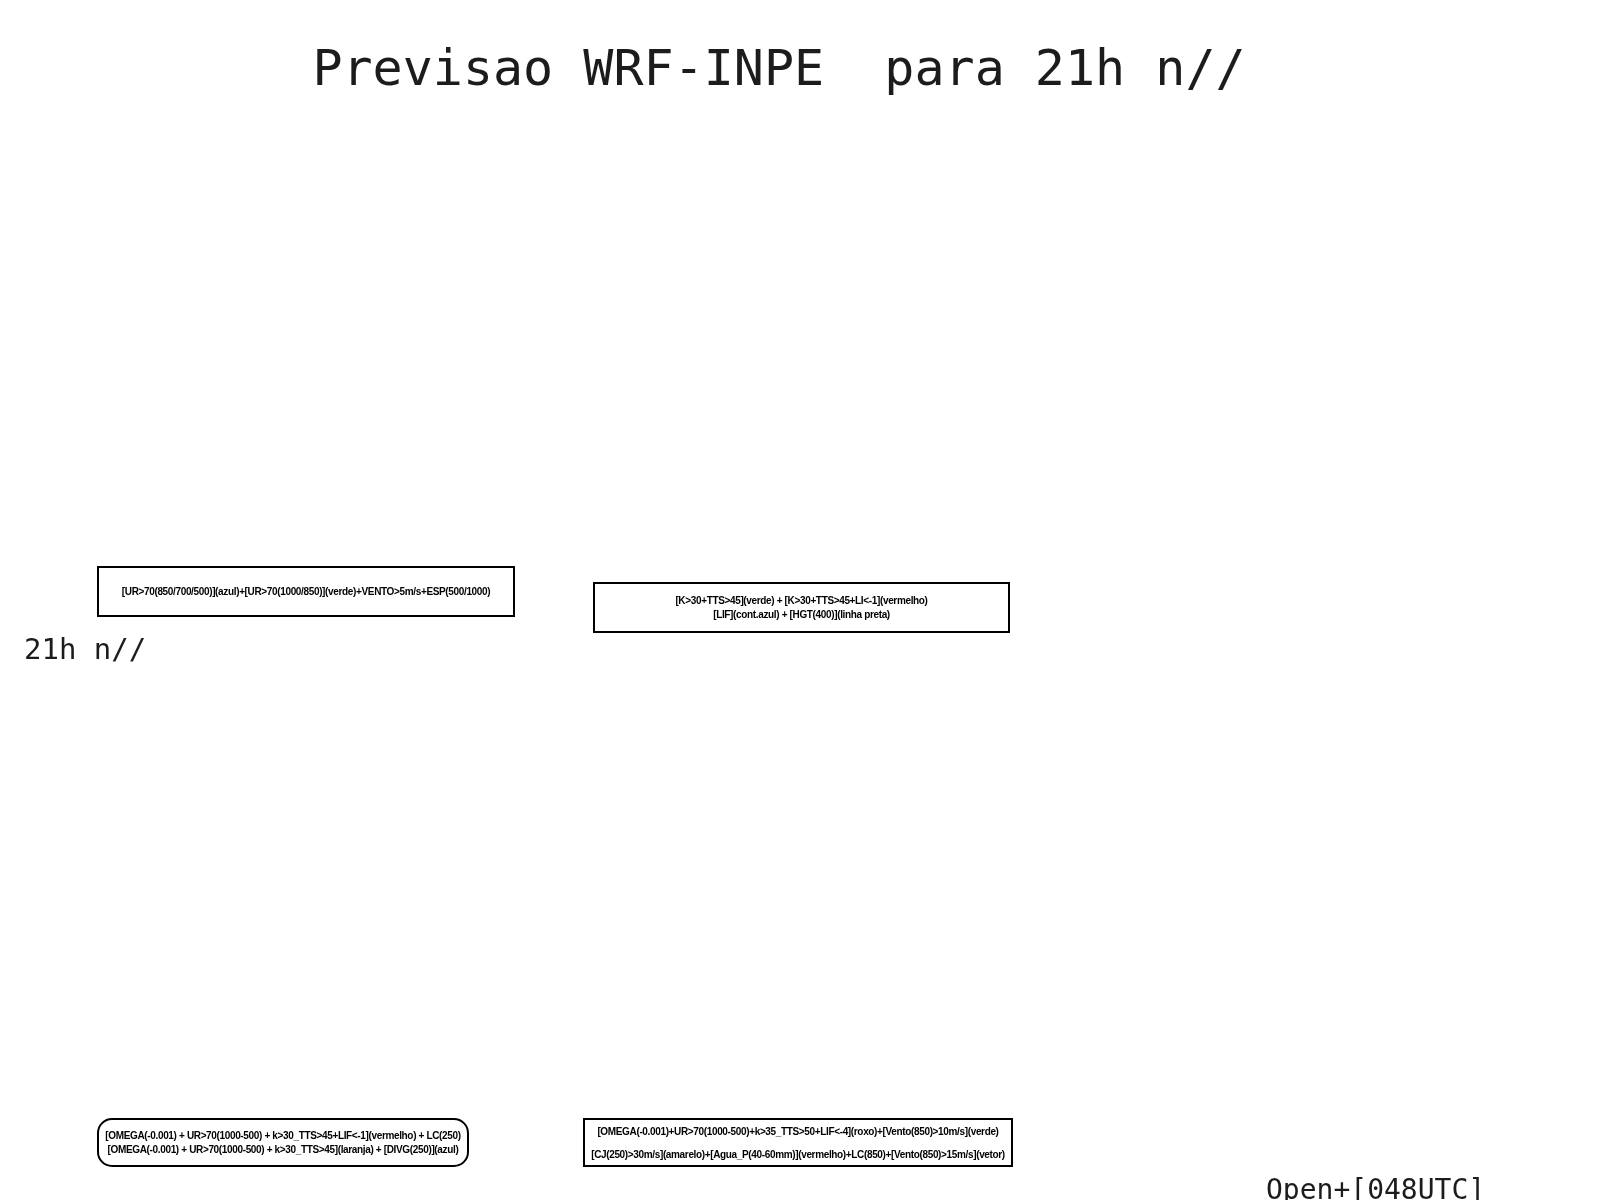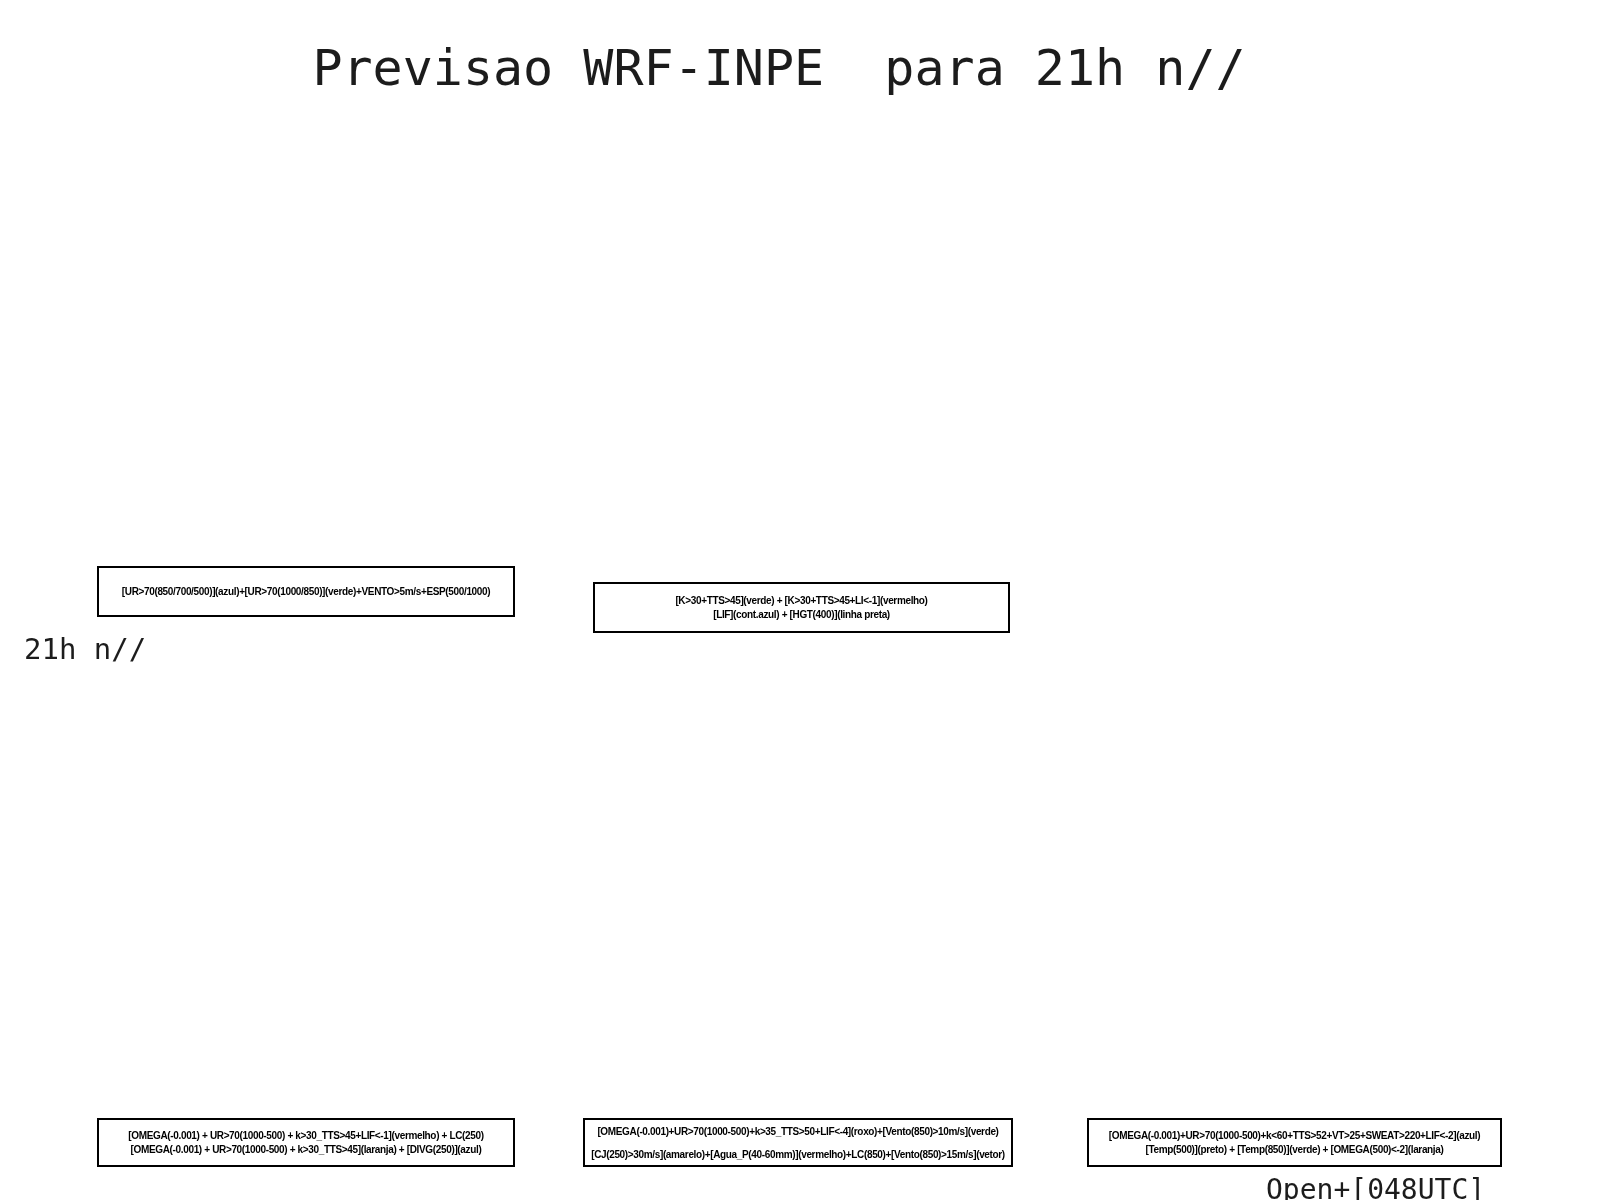--- a/index.html
+++ b/index.html
@@ -31,21 +31,21 @@
   }
   .panel .line {
     font-family:"Liberation Sans", sans-serif;
     font-size:10px; font-weight:700; letter-spacing:-0.35px;
     line-height:11px; white-space:nowrap; color:#000000;
   }
   .panel .line:empty { display:none; }
   .p-tl { left:97px;  top:566px;  width:418px; height:51px;text-align:right; }
   .p-tc { left:593px; top:582px;  width:417px; height:51px; }
   .p-tr { left:1085px;top:566px;  width:417px; height:51px; }
-  .p-bl { left:97px;  top:1118px; width:418px; height:49px; }
+  .p-bl { left:97px;  top:1118px; width:372px; height:49px;border-radius:15px; }
   .p-bc { left:583px; top:1118px; width:430px; height:49px;gap:12px; }
   .p-br { left:1087px;top:1118px; width:415px; height:49px; }
 </style>
 </head>
 <body>
 
 <div class="canvas">
 
   <div class="stroke-text title">Previsao WRF-INPE  para 21h n//</div>
 
@@ -65,20 +65,16 @@
   <div class="panel p-bl">
     <span class="line">[OMEGA(-0.001) + UR&gt;70(1000-500) + k&gt;30_TTS&gt;45+LIF&lt;-1](vermelho) + LC(250)</span>
     <span class="line">[OMEGA(-0.001) + UR&gt;70(1000-500) + k&gt;30_TTS&gt;45](laranja) + [DIVG(250)](azul)</span>
   </div>
 
   <div class="panel p-bc">
     <span class="line">[OMEGA(-0.001)+UR&gt;70(1000-500)+k&gt;35_TTS&gt;50+LIF&lt;-4](roxo)+[Vento(850)&gt;10m/s](verde)</span>
     <span class="line">[CJ(250)&gt;30m/s](amarelo)+[Agua_P(40-60mm)](vermelho)+LC(850)+[Vento(850)&gt;15m/s](vetor)</span>
   </div>
 
-  <div class="panel p-br">
-    <span class="line">[OMEGA(-0.001)+UR&gt;70(1000-500)+k&lt;60+TTS&gt;52+VT&gt;25+SWEAT&gt;220+LIF&lt;-2](azul)</span>
-    <span class="line">[Temp(500)](preto) + [Temp(850)](verde) + [OMEGA(500)&lt;-2](laranja)</span>
-  </div>
 
   <div class="stroke-text footer-label">Open+[048UTC]</div>
 
 </div>
 
 </body></html>

